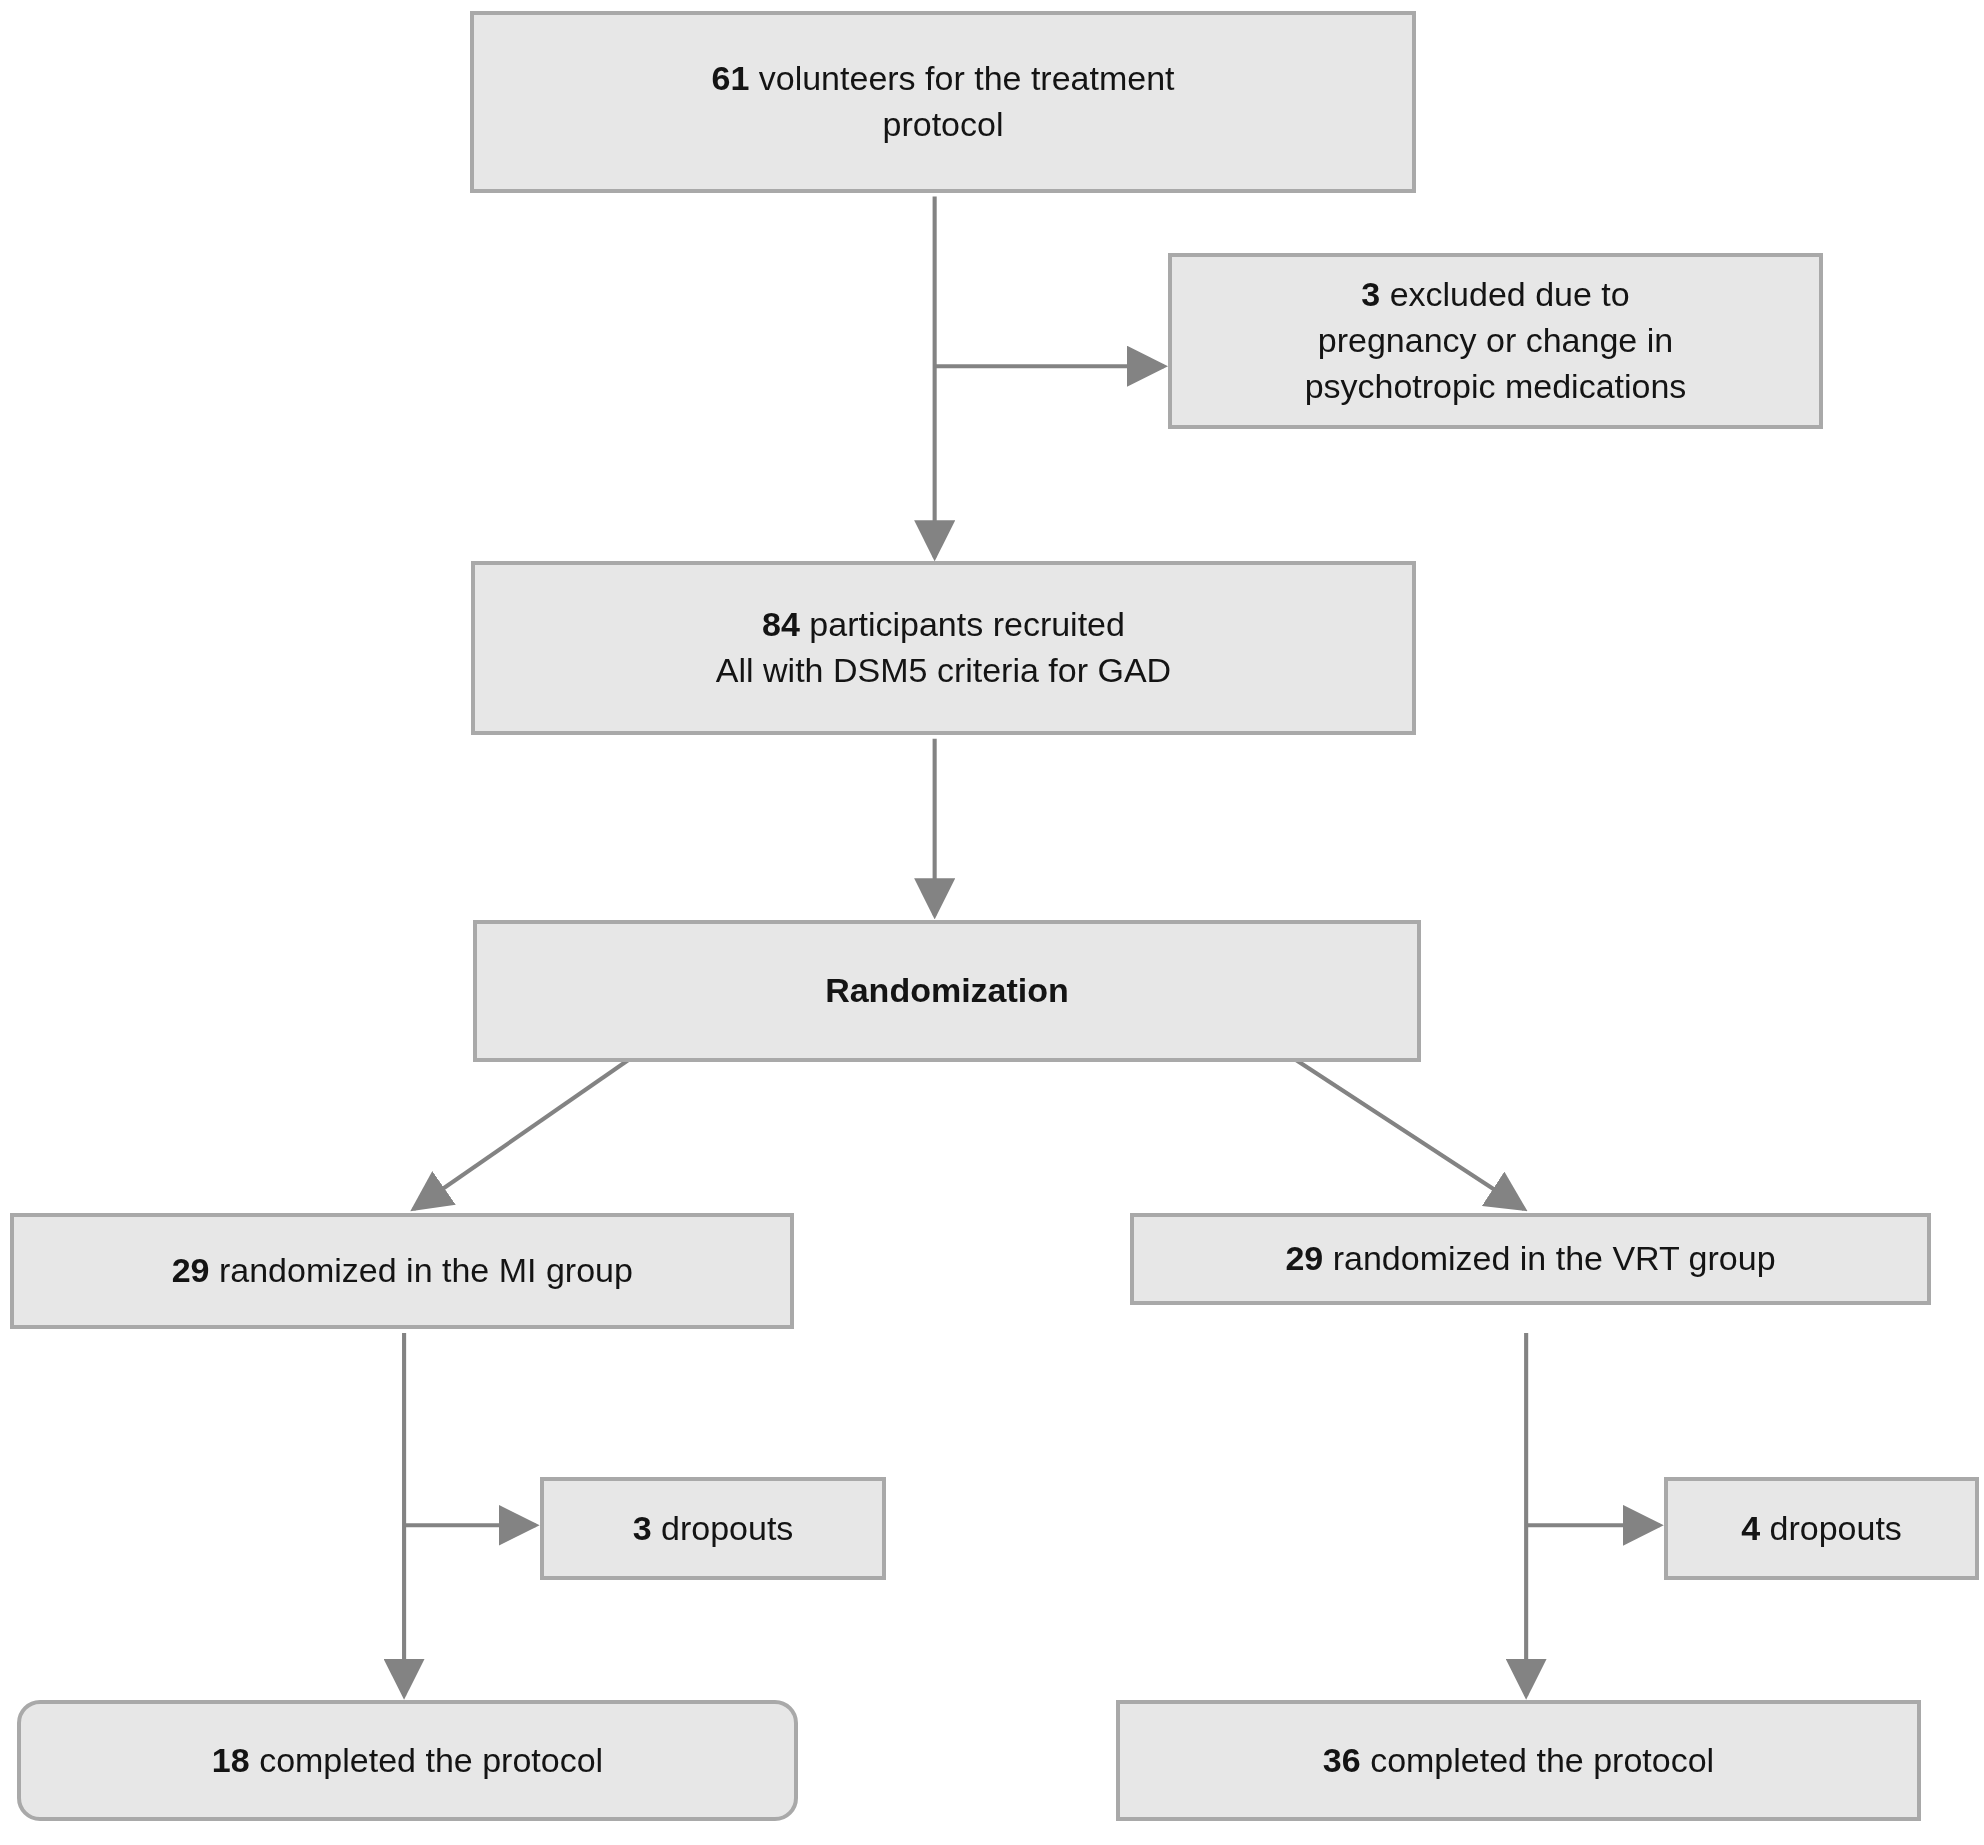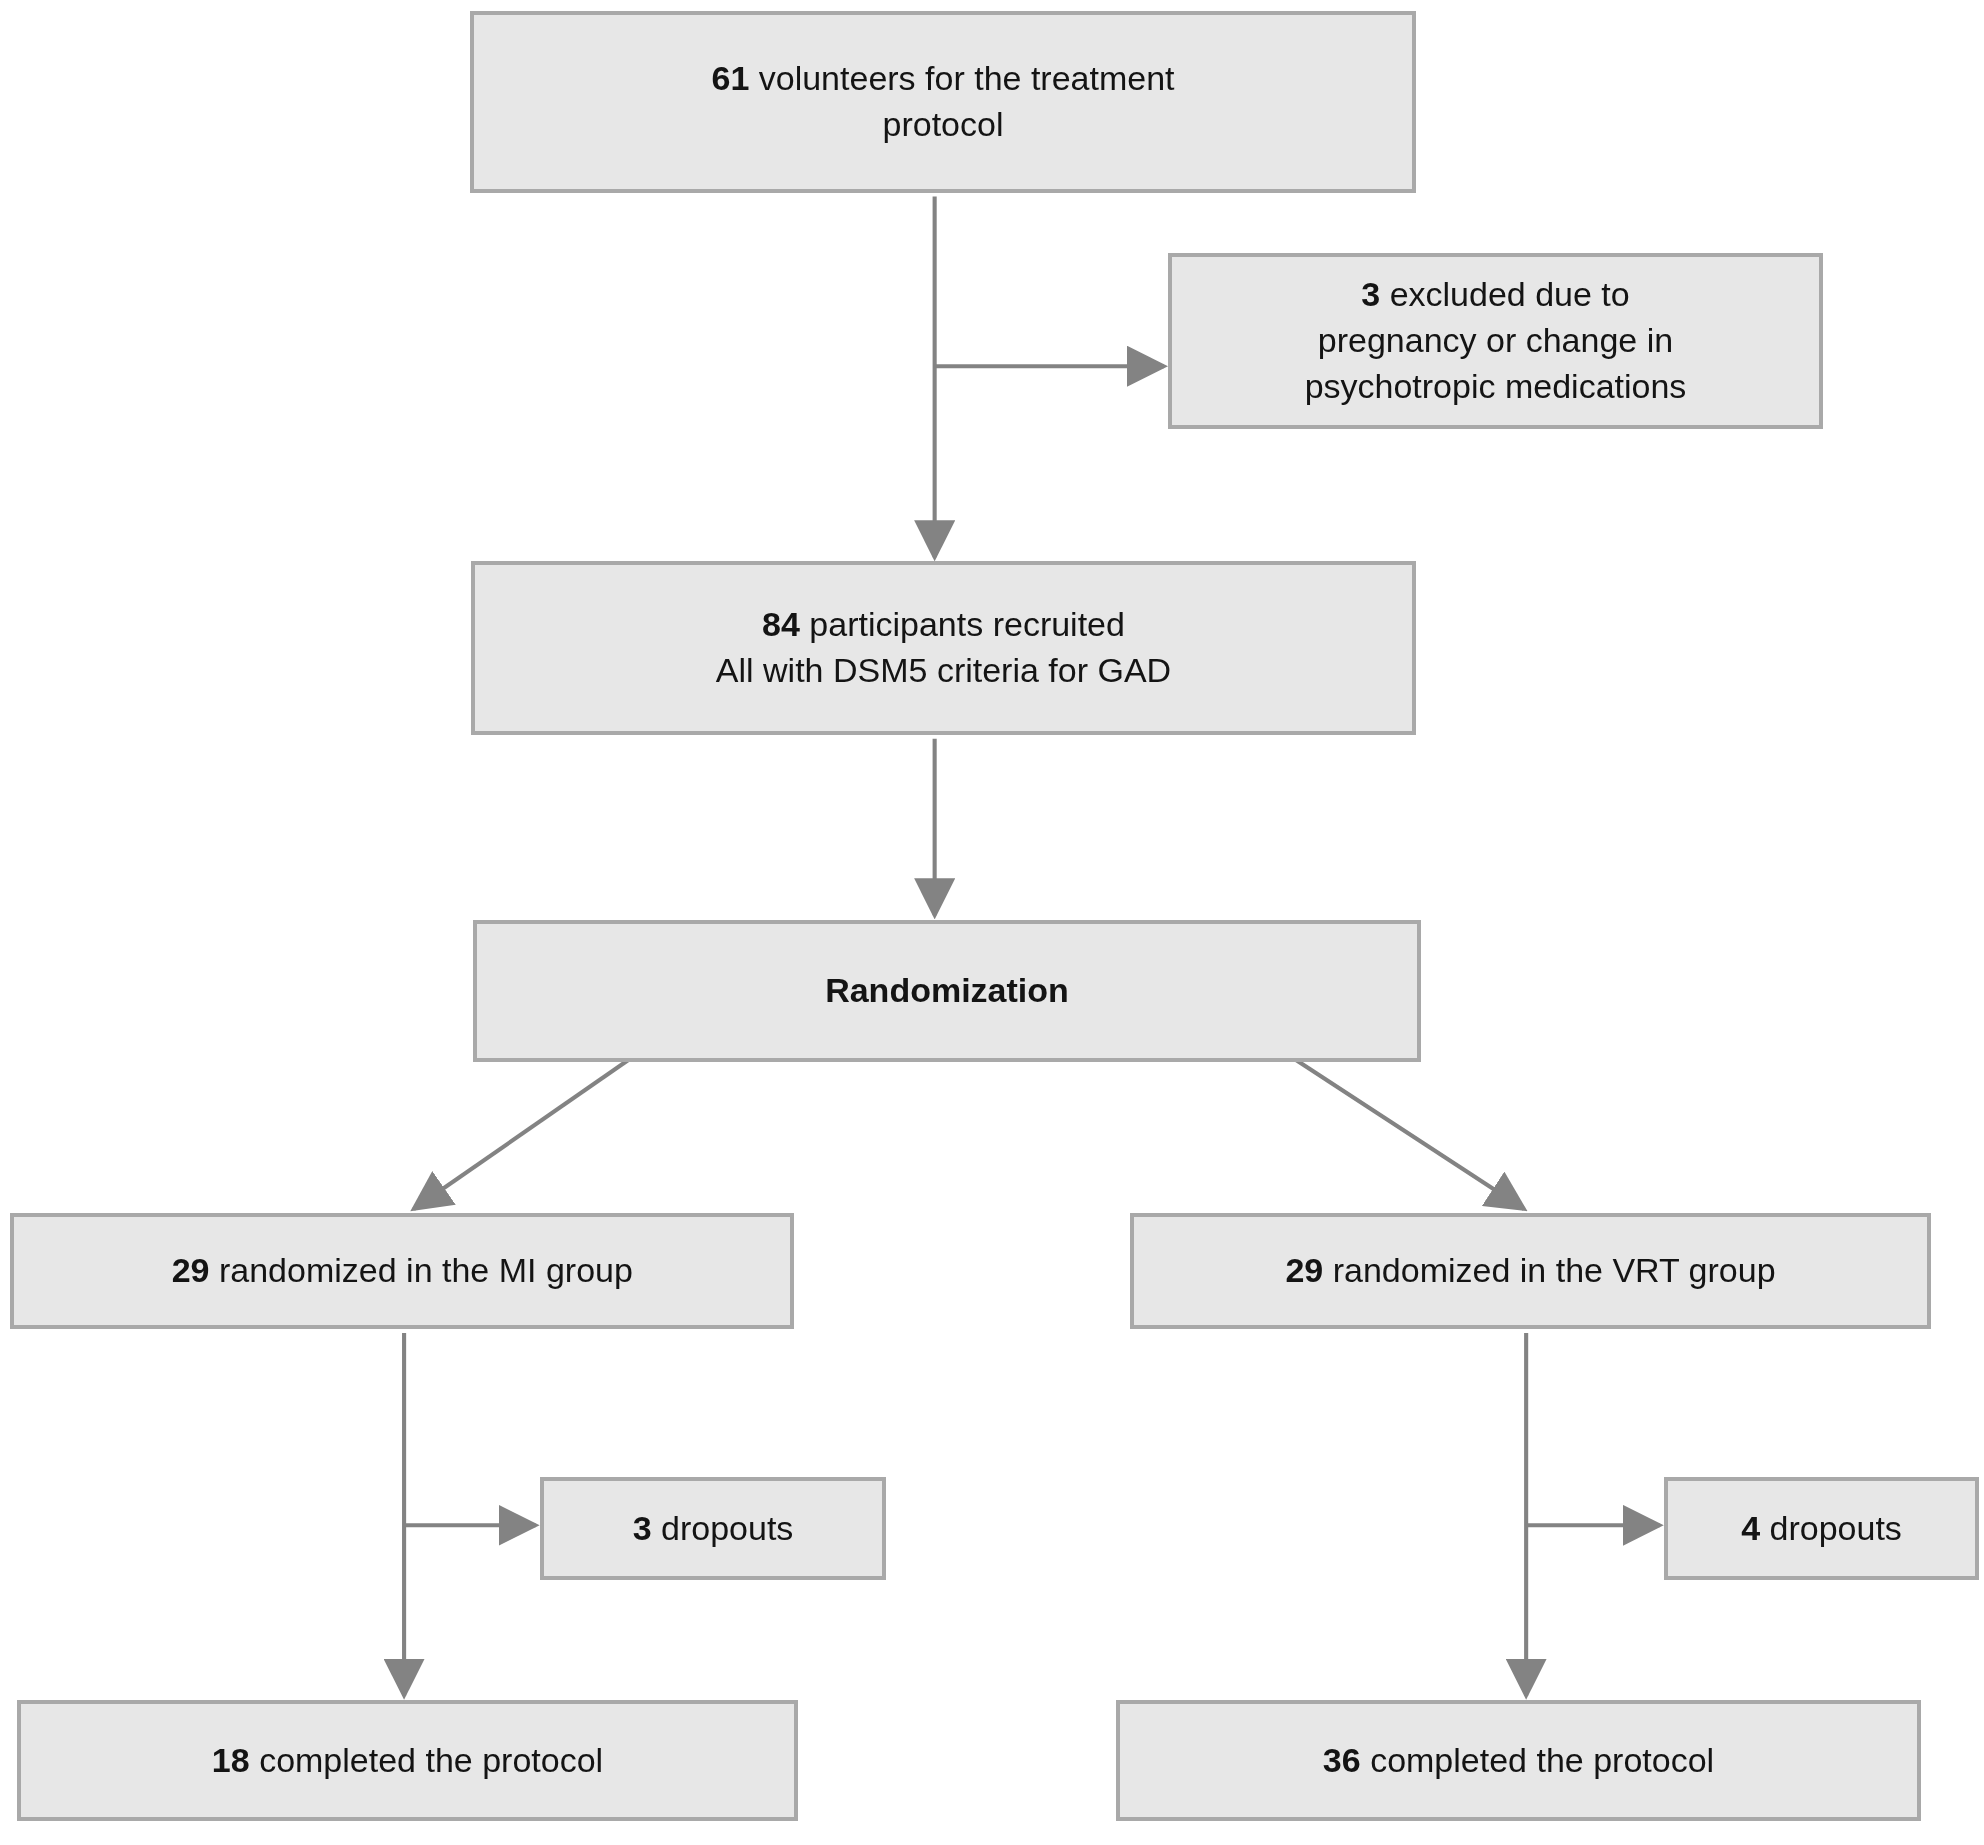--- a/index.html
+++ b/index.html
@@ -38,24 +38,24 @@
     line-height: 1.35;
   }
   .box .line { display: block; white-space: nowrap; }
   .box b { font-weight: 700; }
 
   .b-volunteers   { left: 470px;  top: 11px;   width: 946px; height: 182px; }
   .b-excluded     { left: 1168px; top: 253px;  width: 655px;  height: 176px; }
   .b-recruited    { left: 471px;  top: 561px;  width: 945px; height: 174px; }
   .b-randomization{ left: 473px;  top: 920px; width: 948px; height: 142px; font-weight: 700; }
   .b-mi-group     { left: 10.3px;   top: 1213px; width: 784px; height: 116px; }
-  .b-vrt-group    { left: 1130px; top: 1213px; width: 801px; height: 116px; }
+  .b-vrt-group    { left: 1130px; top: 1213px; width: 801px; height: 92px; }
   .b-mi-dropouts  { left: 540px;  top: 1477px; width: 346px;  height: 103px; }
   .b-vrt-dropouts { left: 1664px; top: 1477px; width: 315px;  height: 103px; }
-  .b-mi-completed { left: 17px;   top: 1700px; width: 781px; height: 121px; }
+  .b-mi-completed { left: 17px;   top: 1700px; width: 781px; height: 121px; border-radius: 23px; }
   .b-vrt-completed{ left: 1116px; top: 1700px; width: 805px; height: 121px; }
 </style>
 </head>
 <body>
 
 <div class="canvas">
 
   <svg class="connectors" viewBox="0 0 2899 2695" xmlns="http://www.w3.org/2000/svg">
     <defs>
       <marker id="arrowhead" viewBox="0 0 10 10" refX="9" refY="5" markerWidth="10" markerHeight="10" orient="auto">

